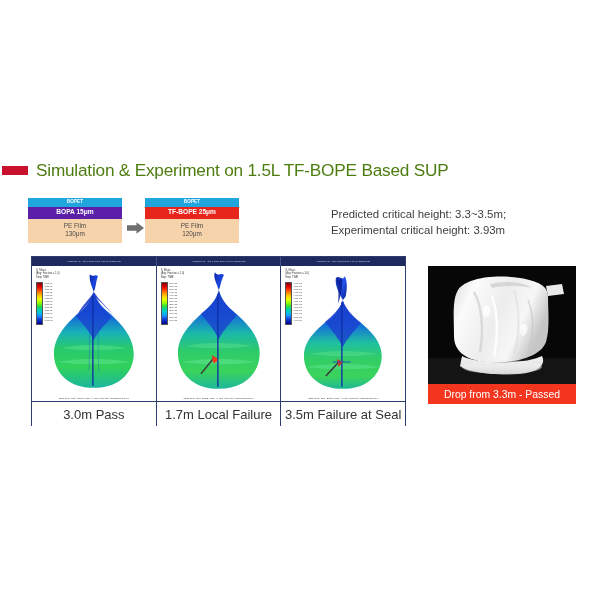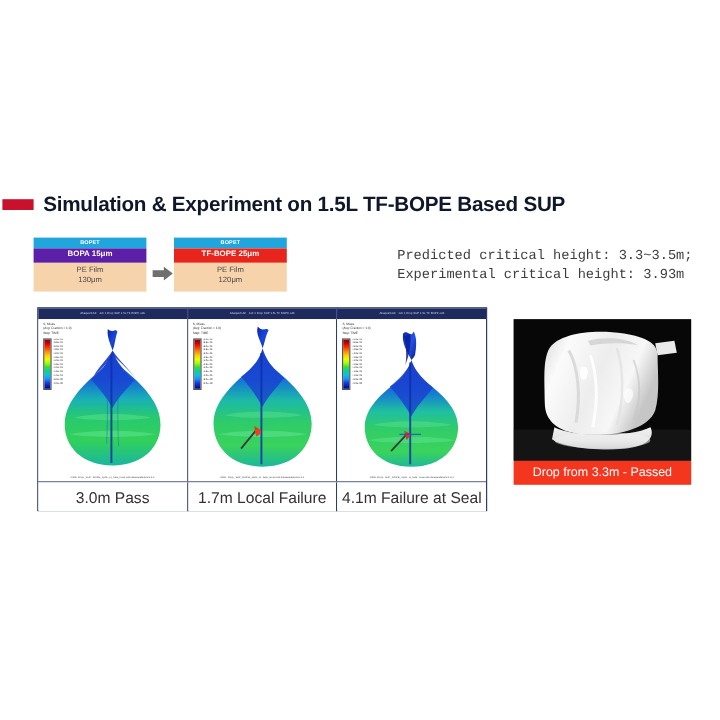--- a/index.html
+++ b/index.html
@@ -33,22 +33,22 @@
   }
   .title-accent {
     width: 26px; height: 9px;
     background: #c9102c;
     margin-left: 2px;
     margin-right: 8px;
     flex: 0 0 auto;
   }
   .title-text {
     font-size: 17.2px;
-    font-weight: bold;
-    color: #0f172a;
+    font-weight: normal;
+    color: #4d7c0f;
     letter-spacing: -0.2px;
     white-space: nowrap;
     text-align: center;
   }
 
   
   .structure {
     position: absolute;
     left: 28px; top: 198px;
     width: 230px; height: 48px;
@@ -100,21 +100,20 @@
   .arrow svg { display: block; }
 
   
   .notes {
     position: absolute;
     left: 331px; top: 206px;
     width: 260px;
     color: #3e3e3e;
     font-size: 11.4px;
     line-height: 16px;
-    font-family: Liberation Mono, monospace;
   }
 
   
   .sim-group {
     position: absolute;
     left: 31px; top: 256px;
     width: 375px; height: 170px;
     background: #ffffff;
     border: 1px solid #2d3c6e;
     box-sizing: border-box;
@@ -449,21 +448,21 @@
             <path d="M52 92 L70 92" stroke="#1a3fd0" stroke-width="1.1" fill="none" opacity="0.7"></path>
           </svg>
         </div>
         <div class="sim-footer">ODB: Drop_SUP_BOPE_1p5L_H_falls_local.odb    Abaqus/Explicit 3.1</div>
       </div>
     </div>
 
     <div class="sim-captions">
       <div class="sim-caption">3.0m Pass</div>
       <div class="sim-caption">1.7m Local Failure</div>
-      <div class="sim-caption">4.1m Failure at Seal</div>
+      <div class="sim-caption">3.5m Failure at Seal</div>
     </div>
   </div>
 
   <div class="photo-block">
     <div class="photo">
       <svg viewBox="0 0 148 118" width="148" height="118" xmlns="http://www.w3.org/2000/svg">
         <defs>
           <linearGradient id="pouchG" x1="0" y1="0" x2="1" y2="0.4">
             <stop offset="0%" stop-color="#d8d8d8"></stop>
             <stop offset="22%" stop-color="#fbfbfb"></stop>

